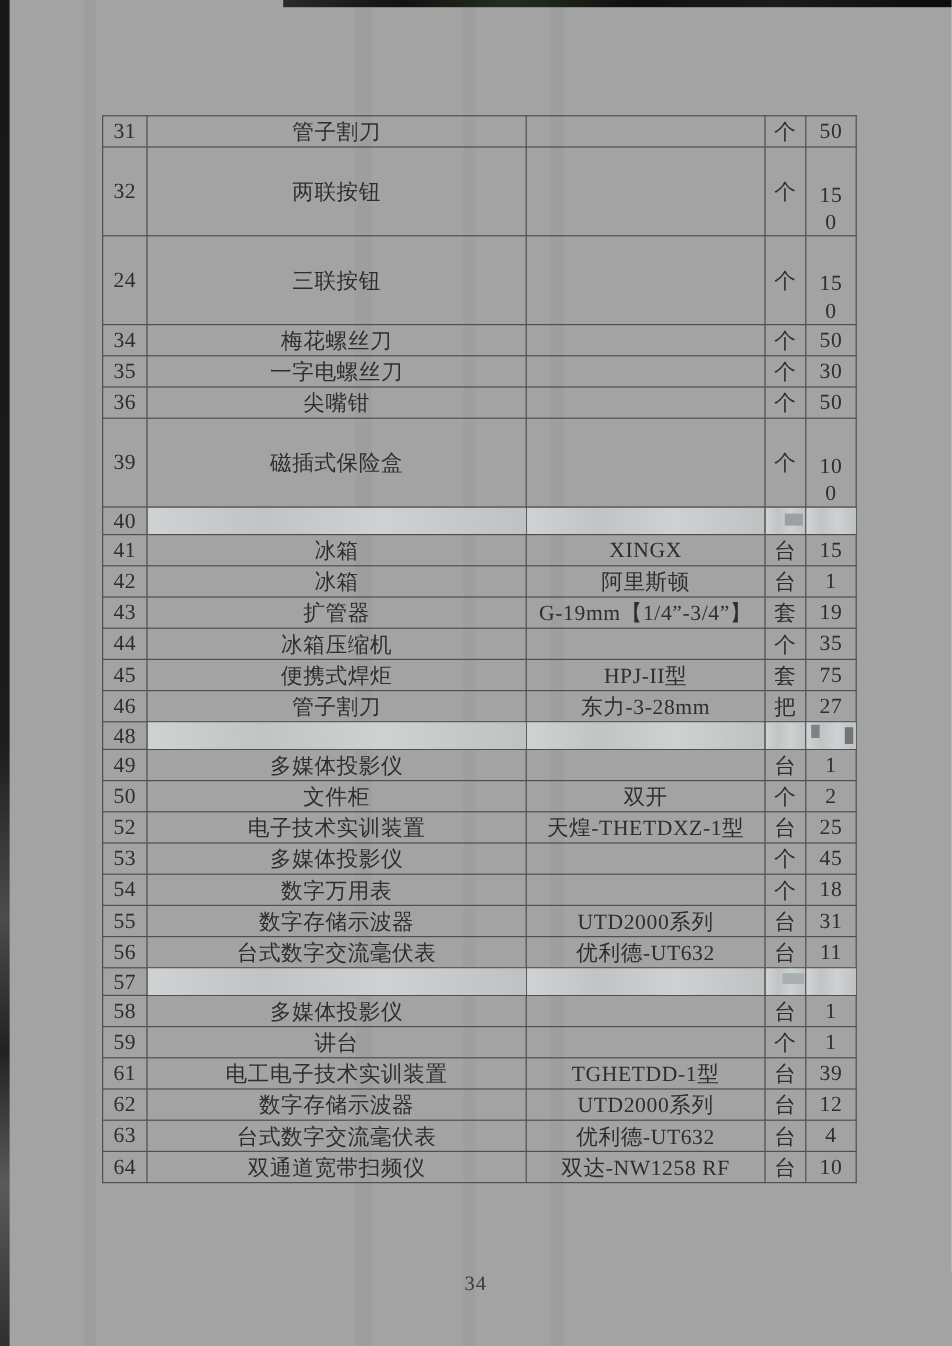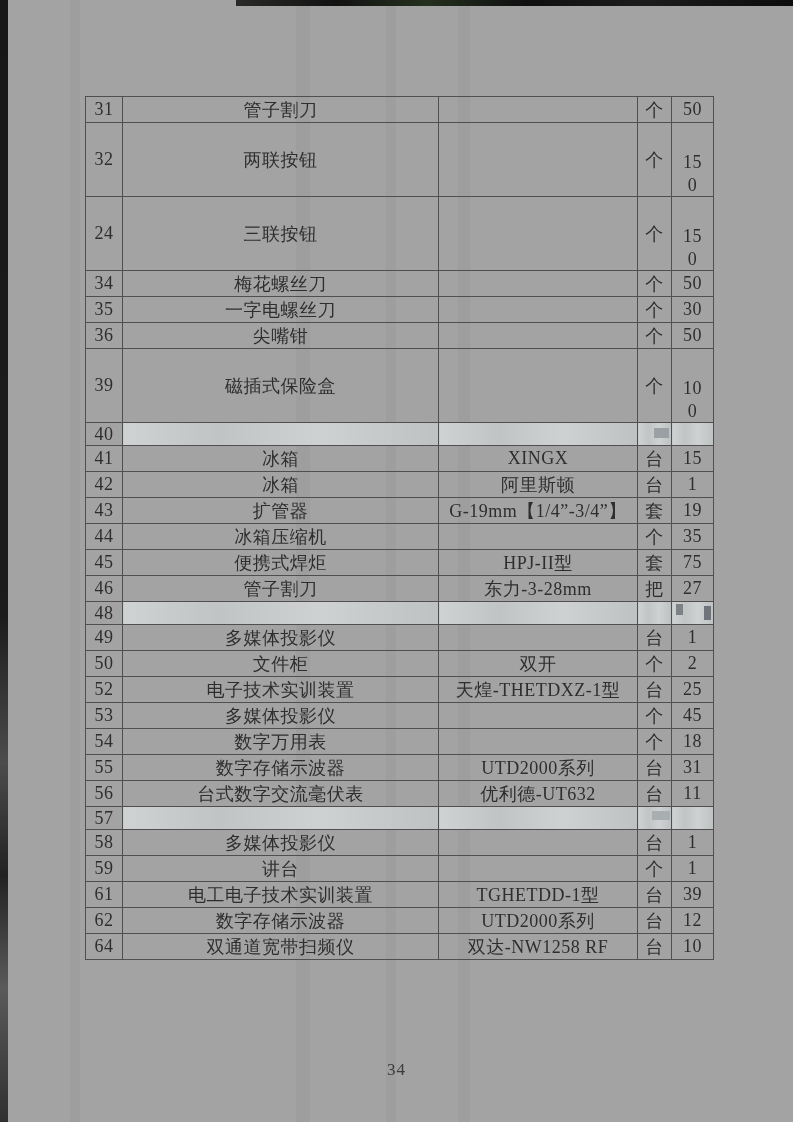--- a/index.html
+++ b/index.html
@@ -263,20 +263,27 @@
           <td class="qty-cell">39</td>
         </tr>
         <tr>
           <td class="row-number-cell">62</td>
           <td class="item-name-cell">数字存储示波器</td>
           <td class="model-cell">UTD2000系列</td>
           <td class="unit-cell">台</td>
           <td class="qty-cell">12</td>
         </tr>
         <tr>
+          <td class="row-number-cell">63</td>
+          <td class="item-name-cell">台式数字交流毫伏表</td>
+          <td class="model-cell">优利德-UT632</td>
+          <td class="unit-cell">台</td>
+          <td class="qty-cell">4</td>
+        </tr>
+        <tr>
           <td class="row-number-cell">64</td>
           <td class="item-name-cell">双通道宽带扫频仪</td>
           <td class="model-cell">双达-NW1258 RF</td>
           <td class="unit-cell">台</td>
           <td class="qty-cell">10</td>
         </tr>
       </tbody>
   </table>
 
   <div class="page-number">34</div>

